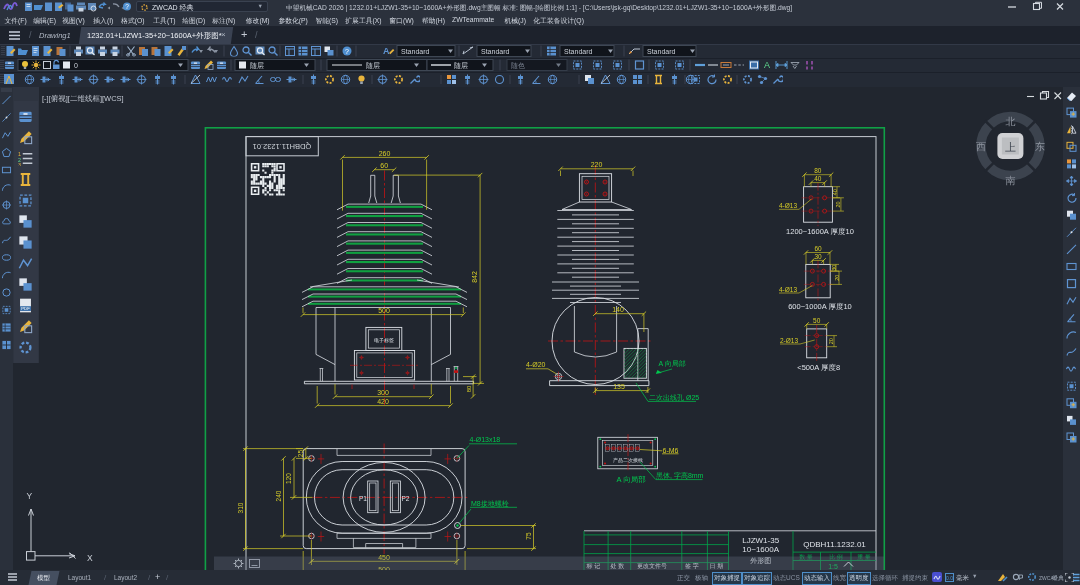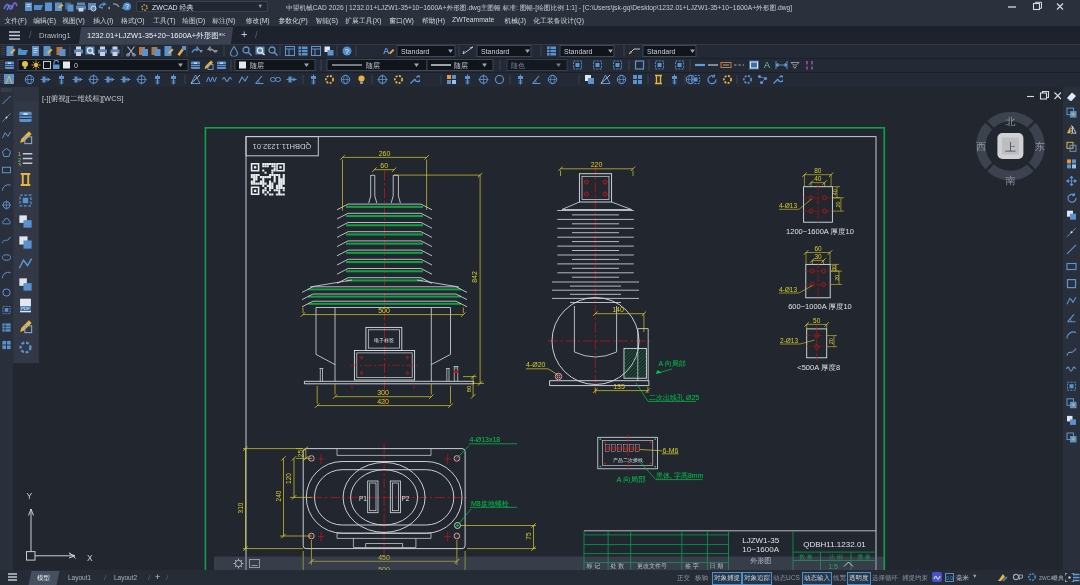--- a/index.html
+++ b/index.html
@@ -297,21 +297,21 @@
 <span class="t" style="left:452px;top:3px;">ZWTeammate</span>
 <span class="t" style="left:504.4px;top:3px;">机械(J)</span>
 <span class="t" style="left:533.3px;top:3px;">化工装备设计(Q)</span>
 </div>
 
 <div class="abs" style="left:0;top:26px;width:1080px;height:18px;background:#1d222c;">
 <svg class="abs" style="left:9px;top:5px" width="13" height="9">
         <path d="M0,1h11M0,4.5h11M0,8h11" stroke="#c8cedb" stroke-width="1.3"></path>
       </svg>
 <span class="t" style="left:29px;top:4px;font-size:9px;color:#5a6270;">/</span>
-<span class="t" style="left:39px;top:5px;font-size:7.5px;color:#b4bbc7;">Drawing1</span>
+<span class="t" style="left:39px;top:5px;font-size:7.5px;color:#b4bbc7;font-style:italic;">Drawing1</span>
 <div class="abs" style="left:80px;top:1px;width:152px;height:17px;background:#3a4252;transform:skewX(-8deg);"></div>
 <span class="t" style="left:87px;top:5px;font-size:7.5px;color:#eef1f6;">1232.01+LJZW1-35+20~1600A+外形图*</span>
 <span class="t" style="left:221px;top:4px;font-size:8px;color:#aeb6c2;">×</span>
 <span class="t" style="left:241px;top:2px;font-size:11px;color:#c5cbd5;">+</span>
 <span class="t" style="left:255px;top:4px;font-size:9px;color:#5a6270;">/</span>
 </div>
 
 <div class="abs" style="left:0;top:44px;width:1080px;height:14px;background:#242a35;border-top:1px solid #323947;"></div>
 <div class="abs" style="left:0;top:58px;width:1080px;height:14px;background:#242a35;border-top:1px solid #1b202a;"></div>
 <div class="abs" style="left:0;top:72px;width:1080px;height:15px;background:#242a35;border-top:1px solid #1b202a;"></div>

